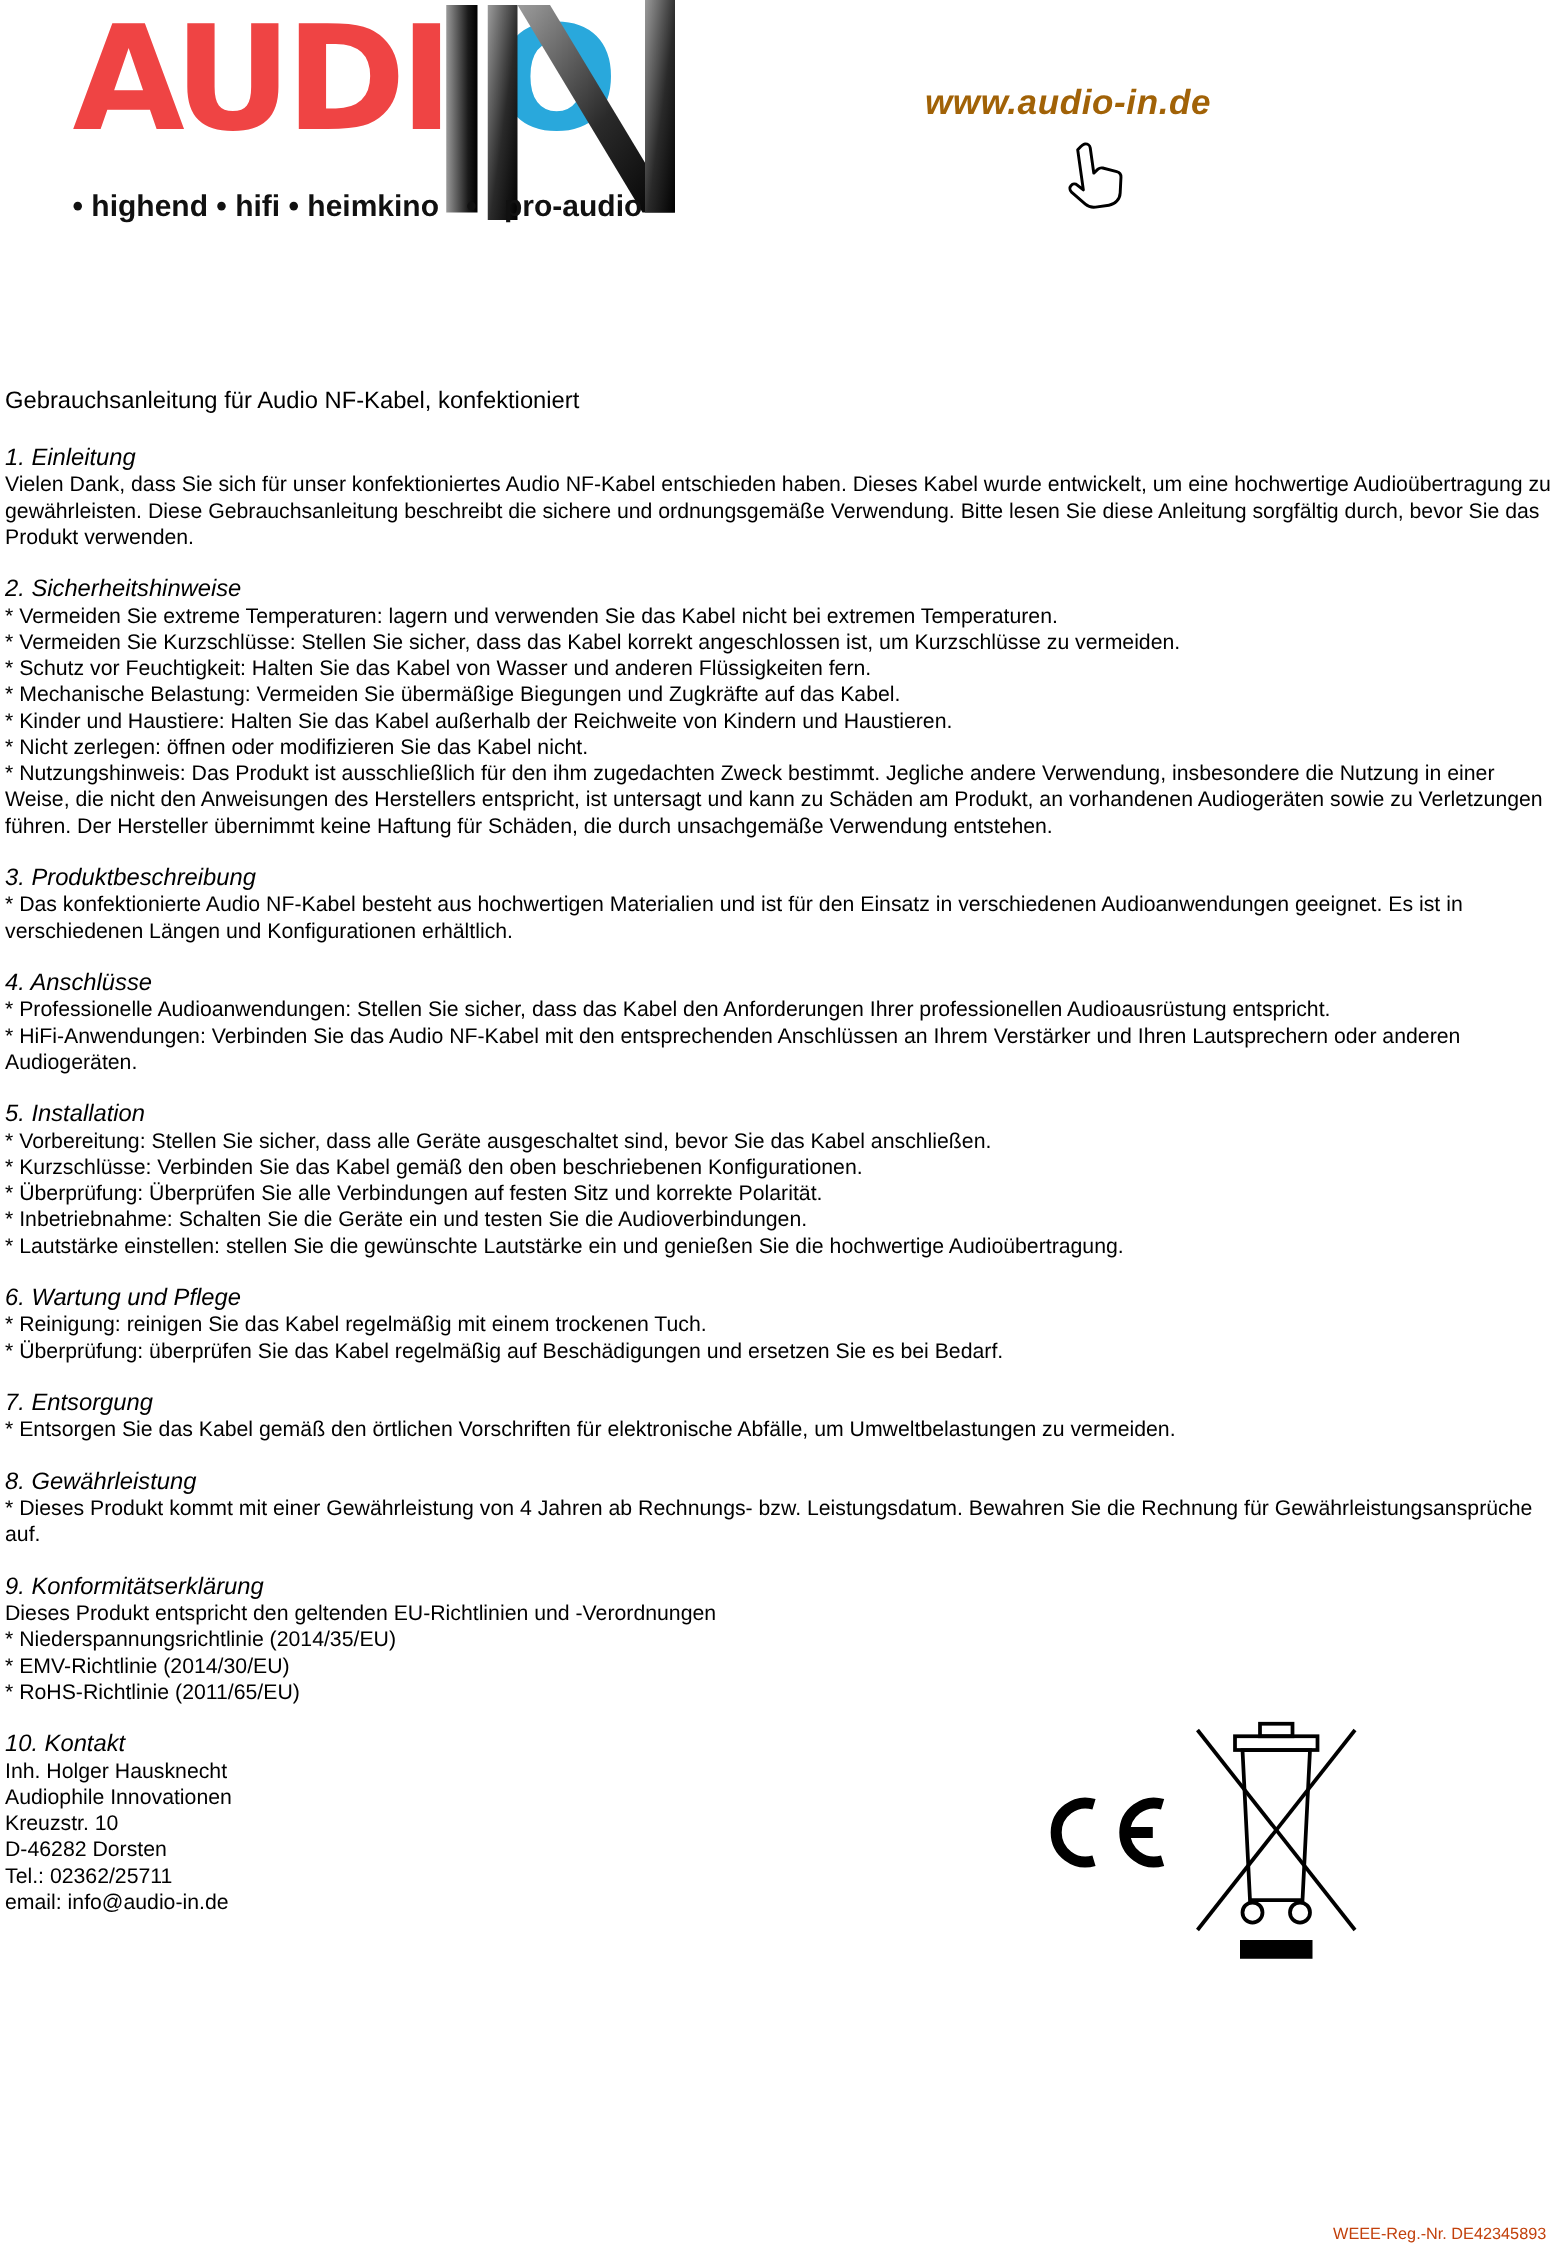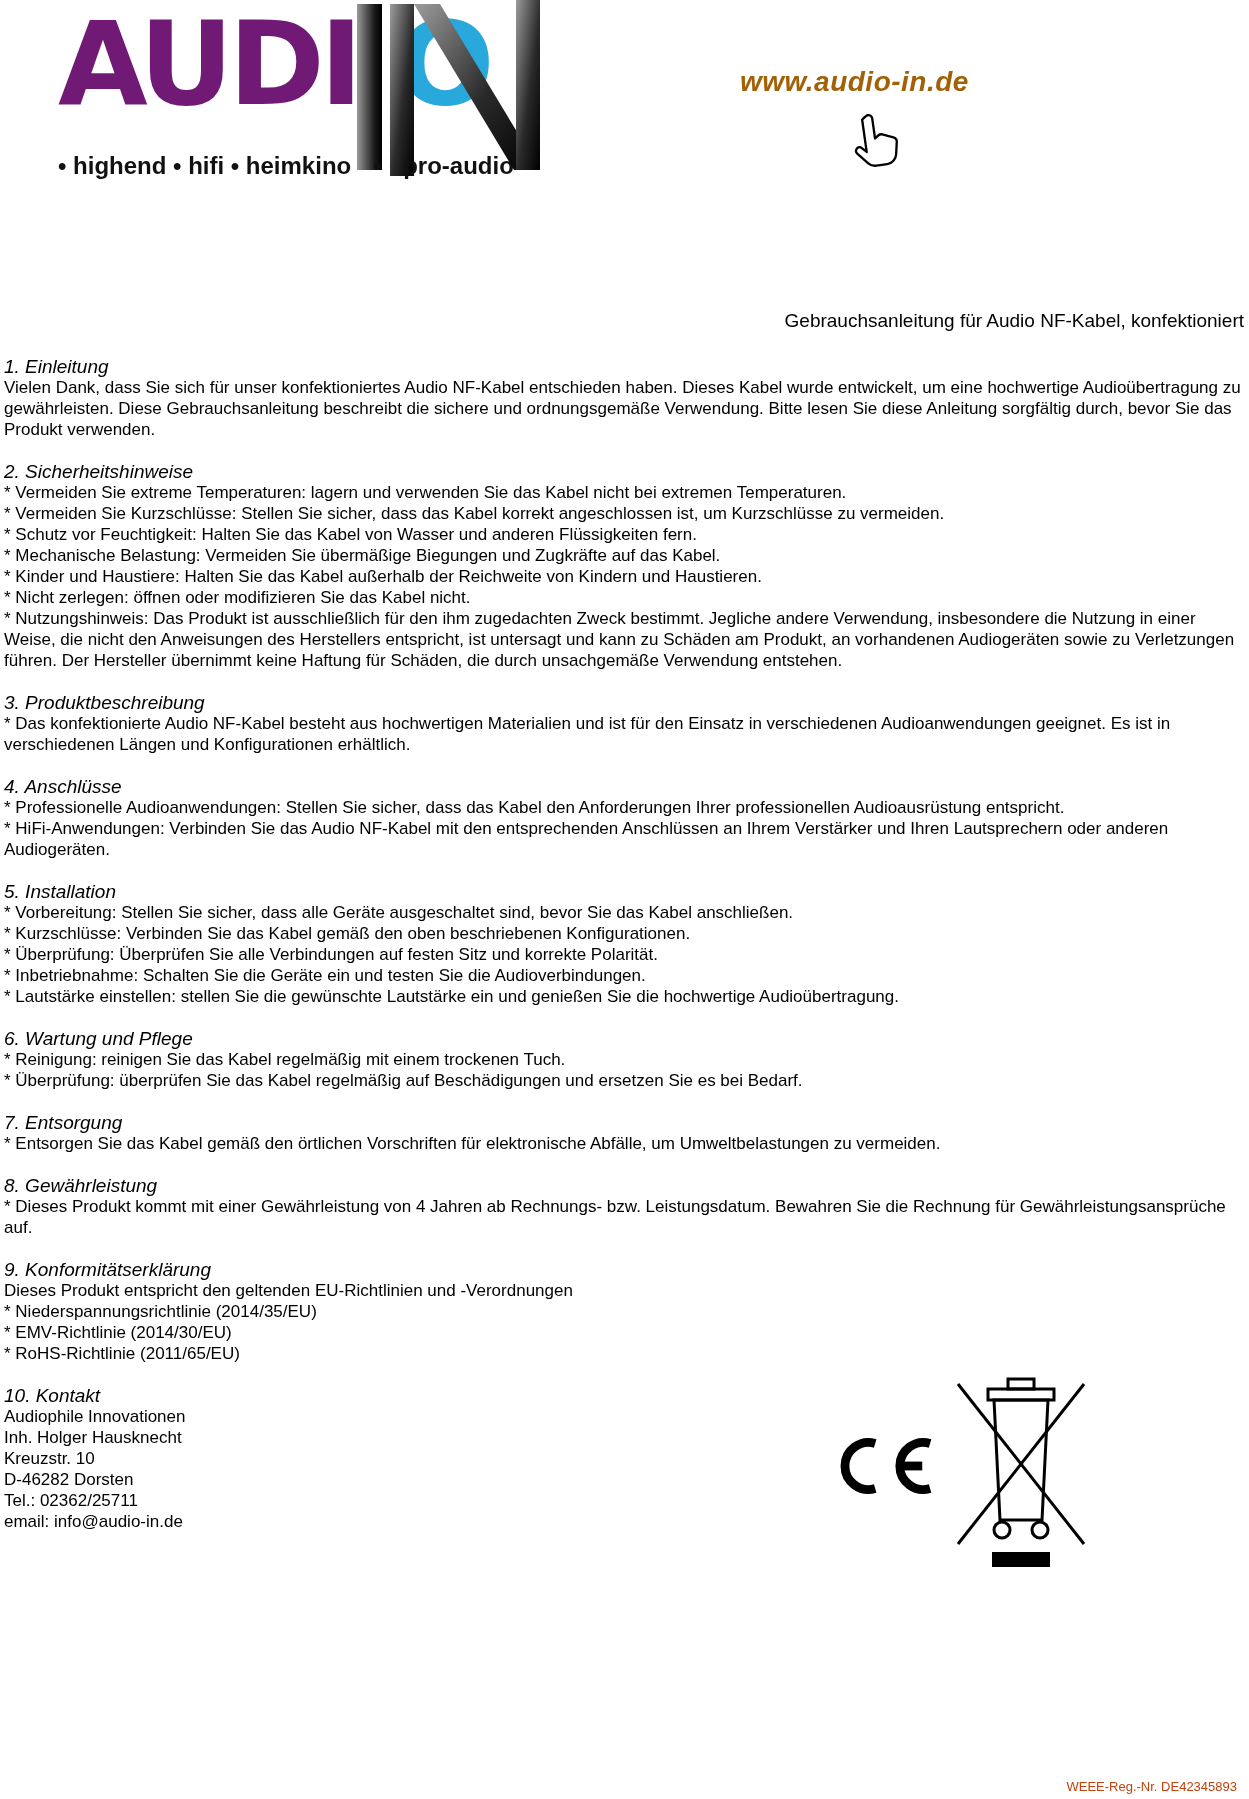--- a/index.html
+++ b/index.html
@@ -11,21 +11,21 @@
     color:#000;
     overflow:hidden;
   }
 
   
   .header{position:absolute;left:58px;top:6px;width:720px;height:185px;}
   .logo-audi{
     position:absolute;left:0;top:0;
     font-family:"DejaVu Sans",sans-serif;
     font-weight:bold;font-size:116px;line-height:1;
-    color:#701a75;letter-spacing:-5px;
+    color:#ef4444;letter-spacing:-5px;
   }
   .logo-ibar{
     position:absolute;left:299px;top:-2px;width:25px;height:166px;
     background:linear-gradient(90deg,#9a9a9a 0%,#1a1a1a 70%,#000 100%);
   }
   .logo-o{
     position:absolute;left:338px;top:0;
     font-family:"DejaVu Sans",sans-serif;
     font-weight:bold;font-size:116px;line-height:1;
     color:#29a8dc;
@@ -44,21 +44,21 @@
     letter-spacing:.5px;color:#a16207;
   }
   .hand{position:absolute;left:852px;top:108px;width:52px;height:64px;transform:rotate(-8deg);}
 
   
   .main{
     position:absolute;left:4px;top:310px;width:1240px;
     font-size:17px;line-height:21px;
   }
   .doc-title{
-    font-size:19px;font-weight:normal;margin:0 0 24px 0;line-height:22px;text-align:right;
+    font-size:19px;font-weight:normal;margin:0 0 24px 0;line-height:22px;
   }
   section{margin:0 0 21px 0;}
   .sec-heading{
     font-size:19px;font-weight:normal;font-style:italic;
     margin:0;line-height:21px;
   }
   .para{margin:0;line-height:21px;}
 
   
   .ce-mark{position:absolute;left:836px;top:1436px;width:98px;height:60px;}
@@ -151,22 +151,22 @@
         </section>
         <section>
           <h2 class="sec-heading">9. Konformitätserklärung</h2>
           <p class="para">Dieses Produkt entspricht den geltenden EU-Richtlinien und -Verordnungen</p>
           <p class="para">* Niederspannungsrichtlinie (2014/35/EU)</p>
           <p class="para">* EMV-Richtlinie (2014/30/EU)</p>
           <p class="para">* RoHS-Richtlinie (2011/65/EU)</p>
         </section>
         <section>
           <h2 class="sec-heading">10. Kontakt</h2>
+          <p class="para">Inh. Holger Hausknecht</p>
           <p class="para">Audiophile Innovationen</p>
-          <p class="para">Inh. Holger Hausknecht</p>
           <p class="para">Kreuzstr. 10</p>
           <p class="para">D-46282 Dorsten</p>
           <p class="para">Tel.: 02362/25711</p>
           <p class="para">email: info@audio-in.de</p>
         </section>
       </div>
   </div>
 
   <svg class="ce-mark" viewBox="0 0 100 60" aria-hidden="true">
     <path d="M40 7 A24 24 0 1 0 40 53" fill="none" stroke="#000" stroke-width="9"></path>

